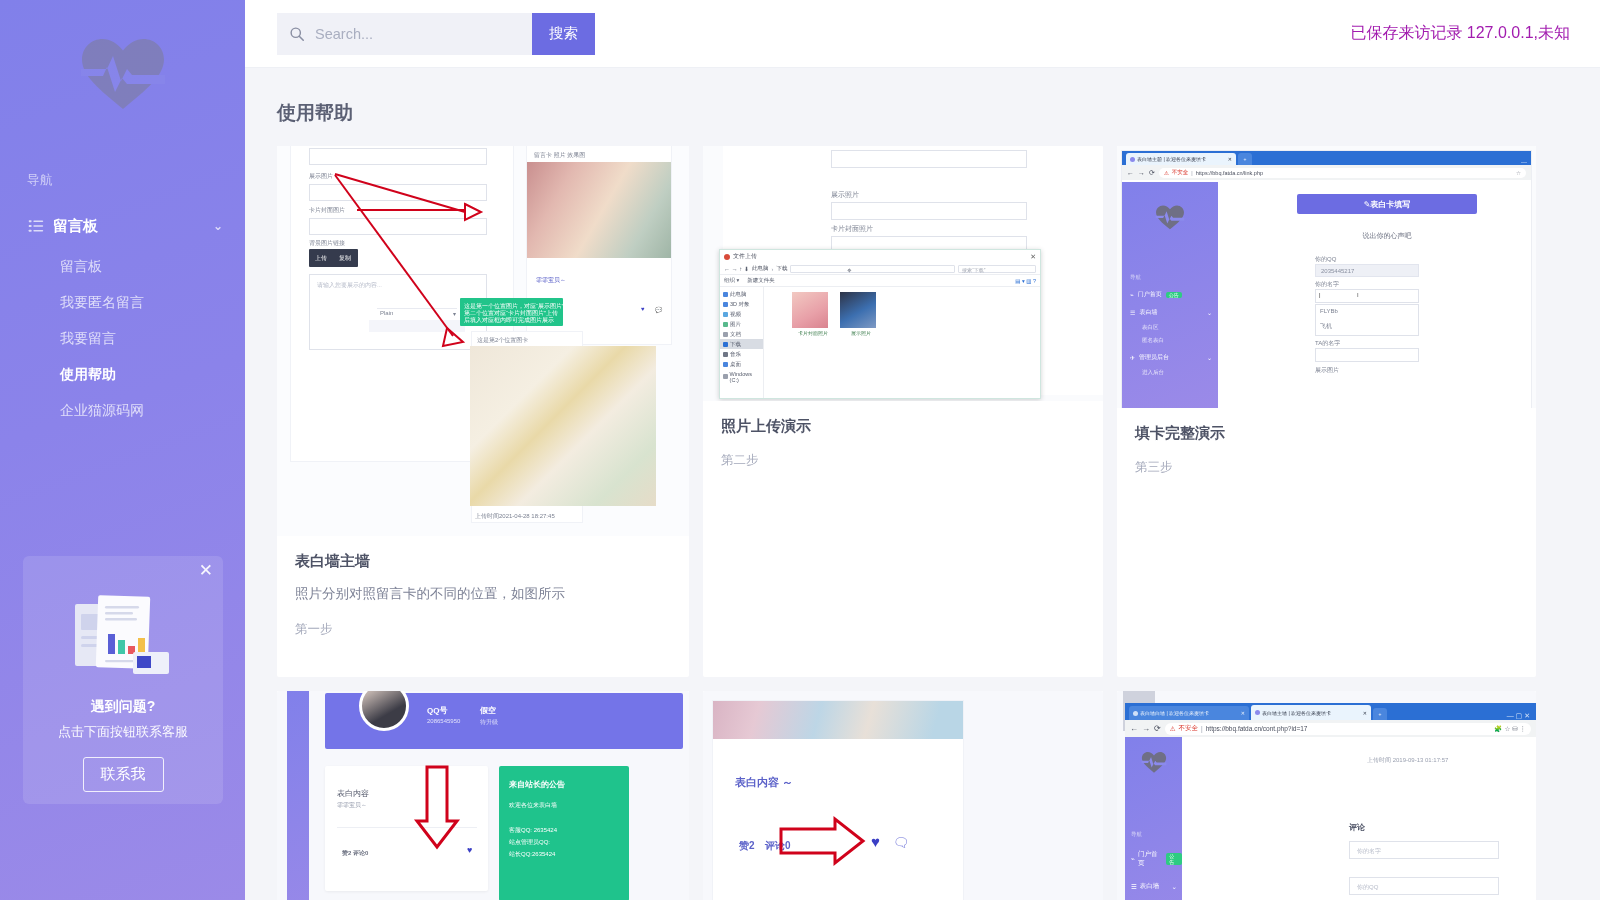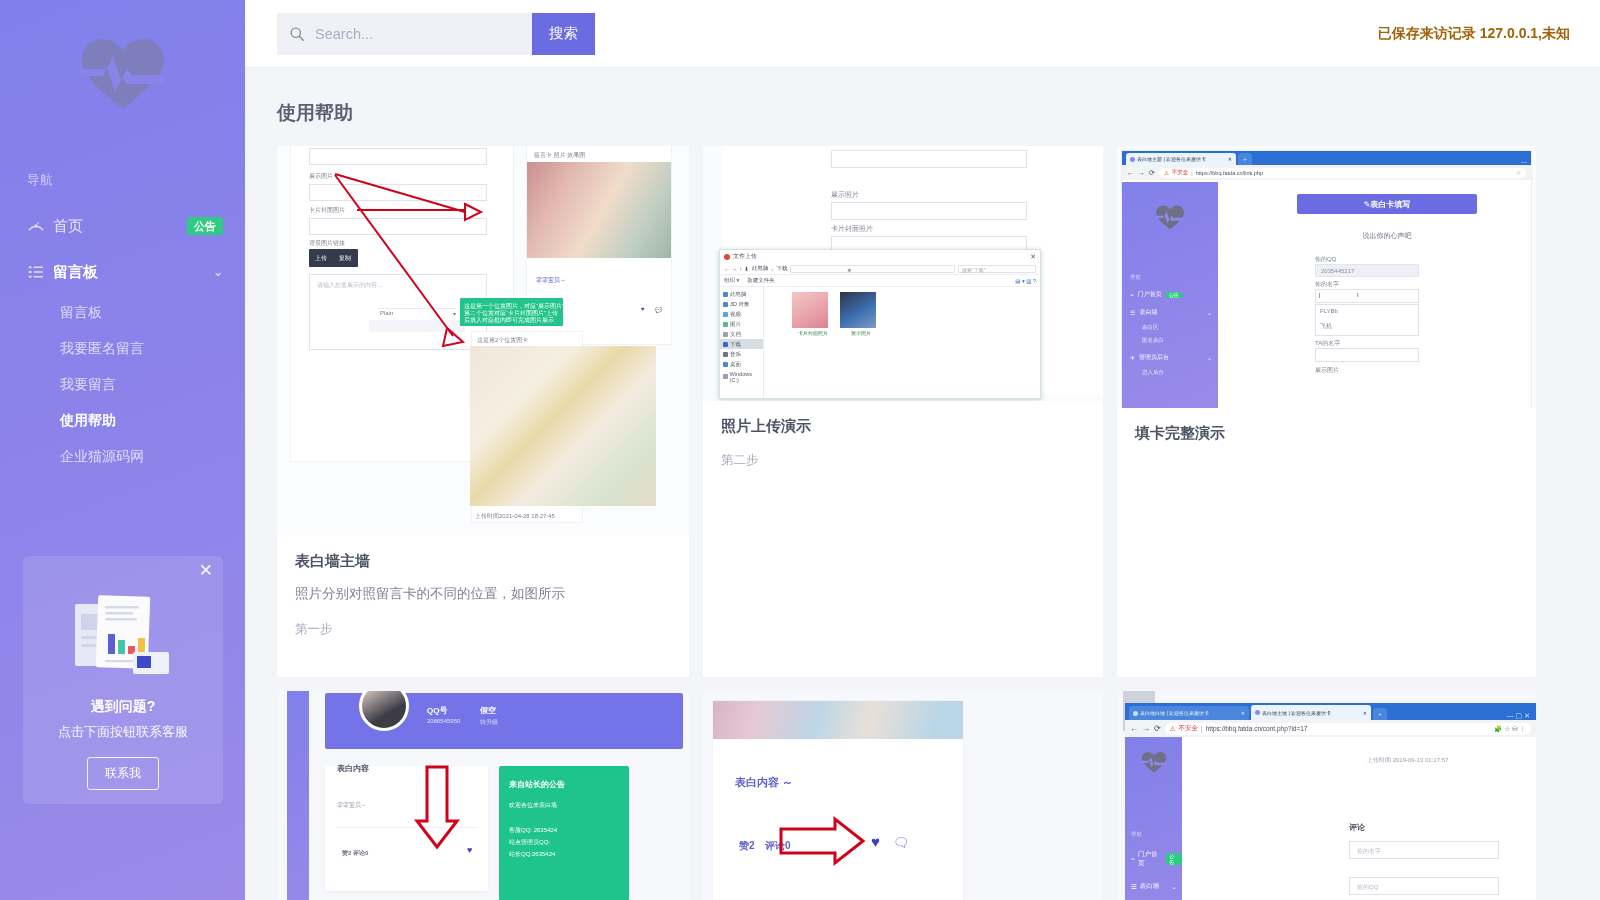--- a/index.html
+++ b/index.html
@@ -62,21 +62,21 @@
     font-size: 17px; color: rgba(255,255,255,.92);
     cursor: pointer; line-height: 1;
   }
   .help-art { height: 108px; margin-top: 22px; display: flex; align-items: flex-end; justify-content: center; }
   .help-title { font-size: 14px; font-weight: bold; margin-top: 12px; }
   .help-sub { font-size: 13px; margin-top: 7px; color: rgba(255,255,255,.95); }
   .help-btn {
     display: inline-block; margin-top: 16px;
     border: 1px solid rgba(255,255,255,.85);
     border-radius: 3px; color: #fff;
-    font-size: 12px; padding: 7px 17px;
+    font-size: 15px; padding: 7px 17px;
     background: transparent; cursor: pointer;
   }
 
   
   .main { flex: 1; height: 900px; position: relative; overflow: hidden; background: #f4f5f9; }
   .topbar {
     height: 68px; background: #fff;
     display: flex; align-items: center;
     padding: 0 30px 0 32px;
     border-bottom: 1px solid #eef0f5;
@@ -94,21 +94,21 @@
     font-size: 14.5px; color: #4d7c0f; width: 100%;
     font-family: "Liberation Sans", sans-serif;
   }
   .search-box input::placeholder { color: #a9aec0; }
   .search-btn {
     height: 42px; padding: 0 17px;
     background: #6c6ce2; color: #fff;
     border: none; font-size: 14.5px; cursor: pointer;
     font-family: "Liberation Sans", sans-serif;
   }
-  .visit-info { margin-left: auto; color: #a16207; font-size: 14px; font-weight: bold; }
+  .visit-info { margin-left: auto; color: #a21caf; font-size: 16px; }
 
   .content { padding: 0 32px; }
   .page-title {
     font-size: 19px; color: #5b6074; font-weight: bold;
     padding: 32px 0 20px 0;
   }
 
   .grid { display: flex; gap: 14px; }
   .card {
     background: #fff; border-radius: 2px;
@@ -187,31 +187,20 @@
       <span>
         <svg width="88" height="74" viewBox="0 0 88 74">
           <path fill="#7b7b85" d="M44 73C21 54 3 40 3 23.5 3 11.6 12.4 3 23.5 3 31 3 38.5 7.4 44 14.6 49.5 7.4 57 3 64.5 3 75.6 3 85 11.6 85 23.5 85 40 67 54 44 73z"></path>
           <path fill="#8b8aec" d="M2 33h26l6-13 8 25 6-12 5 6h33v9H48l-5-6-7 14-8-25-4 9H2z"></path>
         </svg>
       </span>
     </div>
 
     <div class="nav-heading">导航</div>
 
-    <div class="nav-item">
-      <span class="ico">
-        <svg width="18" height="18" viewBox="0 0 20 20">
-            <path fill="none" stroke="currentColor" stroke-width="1.6" d="M2.2 15a9 9 0 0 1 15.6 0"></path>
-            <path fill="currentColor" d="M10.6 7.6l3.1-2.4-2 3.5-1.1-1.1z"></path>
-            <circle cx="10" cy="9.4" r="1.3" fill="currentColor"></circle>
-          </svg>
-      </span>
-      <span class="lbl">首页</span>
-      <span class="badge-notice">公告</span>
-    </div>
 
     <div class="nav-item strong">
       <span class="ico">
         <svg width="18" height="18" viewBox="0 0 20 20">
             <g fill="currentColor">
               <rect x="2" y="3.5" width="3" height="2.4" rx=".5"></rect>
               <rect x="7" y="3.8" width="11" height="1.8" rx=".9"></rect>
               <rect x="2" y="8.8" width="3" height="2.4" rx=".5"></rect>
               <rect x="7" y="9.1" width="11" height="1.8" rx=".9"></rect>
               <rect x="2" y="14.1" width="3" height="2.4" rx=".5"></rect>
@@ -498,40 +487,41 @@
               <div class="line" style="left:198px;top:158px;width:104px;height:32px;"></div>
               <span class="lbl5" style="left:203px;top:162px;">FLYBb</span>
               <span class="lbl5" style="left:203px;top:176px;">飞机</span>
               <span class="lbl5" style="left:198px;top:193px;">TA的名字</span>
               <div class="line" style="left:198px;top:202px;width:104px;height:14px;"></div>
               <span class="lbl5" style="left:198px;top:220px;">展示图片</span>
             </div>
           </div>
           <div class="card-body">
             <div class="card-title">填卡完整演示</div>
+            <div class="card-step">第三步</div>
           </div>
         </div>
       </div>
 
       <div class="grid" style="margin-top:14px;">
 
         <div class="card" style="width:412px;height:260px;">
           <div class="thumb" style="height:260px;">
             <div class="mock">
               <div style="position:absolute;left:0;top:0;right:0;bottom:0;background:#f7f8fc;"></div>
               <div class="minisb" style="left:10px;top:0;width:22px;bottom:0;"></div>
               <div style="position:absolute;left:48px;top:2px;right:6px;height:56px;background:#7474e8;border-radius:2px;"></div>
               <div style="position:absolute;left:82px;top:-10px;width:50px;height:50px;border-radius:50%;border:3px solid #fff;background:linear-gradient(150deg,#f1dfd4,#3c3c46 65%);"></div>
               <span class="lbl5" style="left:150px;top:14px;color:#fff;font-size:8px;font-weight:bold;">QQ号</span>
               <span class="lbl5" style="left:150px;top:27px;color:rgba(255,255,255,.78);">2086545950</span>
               <span class="lbl5" style="left:203px;top:14px;color:#fff;font-size:8px;font-weight:bold;">假空</span>
               <span class="lbl5" style="left:203px;top:27px;color:rgba(255,255,255,.78);">待升级</span>
 
               <div style="position:absolute;left:48px;top:75px;width:163px;height:125px;background:#fff;border-radius:2px;box-shadow:0 1px 3px rgba(0,0,0,.06);"></div>
-              <span class="lbl5" style="left:60px;top:72px;font-size:8px;font-weight:bold;color:#4e5366;">表白内容</span>
+              <span class="lbl5" style="left:60px;top:97px;font-size:8px;font-weight:normal;color:#4e5366;">表白内容</span>
               <span class="lbl5" style="left:60px;top:110px;color:#9aa0b0;">霏霏宝贝～</span>
               <div style="position:absolute;left:60px;top:136px;width:140px;height:1px;background:#edeff4;"></div>
               <span class="lbl5" style="left:65px;top:158px;color:#6b7080;font-weight:bold;">赞2  评论0</span>
               <span style="position:absolute;left:190px;top:154px;color:#3b3fc5;font-size:9px;">♥</span>
 
               <div style="position:absolute;left:222px;top:75px;width:130px;height:135px;background:#1fc38c;border-radius:2px;"></div>
               <span class="lbl5" style="left:232px;top:88px;color:#fff;font-size:8px;font-weight:bold;">来自站长的公告</span>
               <span class="lbl5" style="left:232px;top:110px;color:#fff;">欢迎各位来表白墙</span>
               <span class="lbl5" style="left:232px;top:135px;color:#fff;">客服QQ: 2635424</span>
               <span class="lbl5" style="left:232px;top:147px;color:#fff;">站点管理员QQ:</span>

